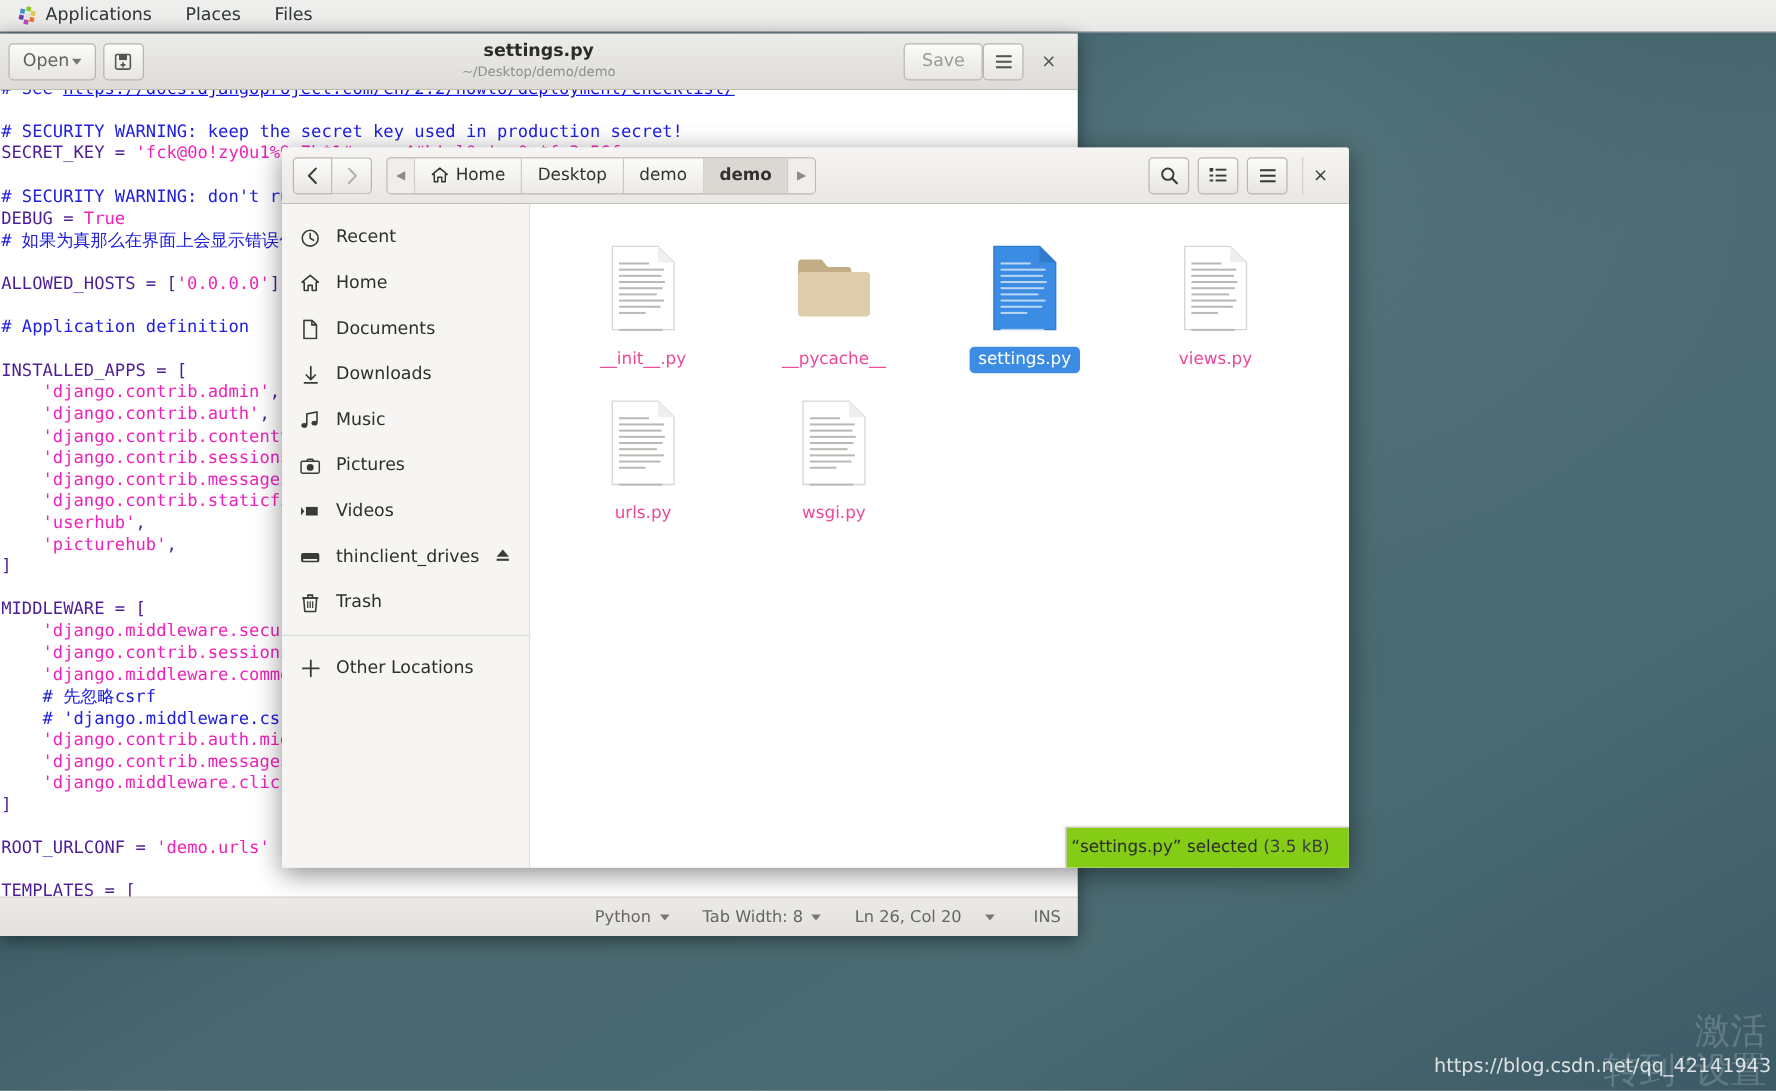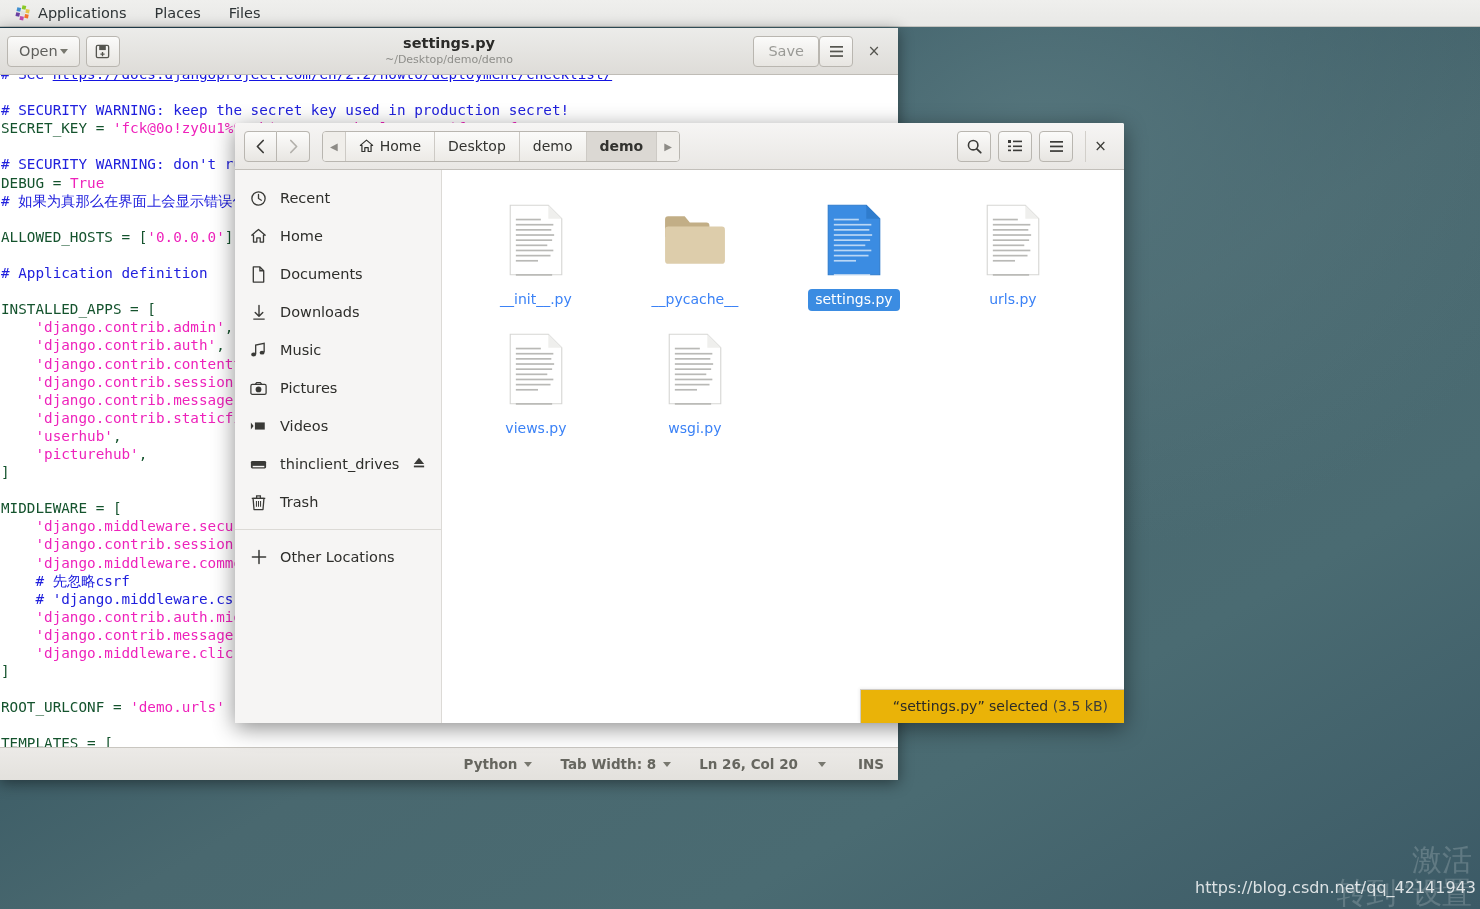--- a/index.html
+++ b/index.html
@@ -81,29 +81,29 @@
     font-size: 14.3px;
     line-height: 18.1px;
     padding-top: 1px;
   }
   #code-scroll { position: absolute; left: 0; top: -10px; width: 1400px; white-space: pre; }
   .cl { height: 18.1px; padding-left: 1px; }
   .tok-com  { color: #2020dd; }
   .tok-link { color: #1414e0; text-decoration: underline; }
   .tok-str  { color: #ee22bb; }
   .tok-kw   { color: #ee22bb; }
-  .tok-pl   { color: #14532d; }
+  .tok-pl   { color: #4c1d95; }
 
   #gedit-statusbar {
     flex: 0 0 33px; height: 33px;
     background: linear-gradient(#eceae7, #e3e1dd);
     border-top: 1px solid #c9c6c0;
     display: flex; align-items: center; justify-content: flex-end;
     gap: 0px; padding-right: 14px;
-    font-size: 13.5px; color: #66665f; font-weight: bold;
+    font-size: 13.5px; color: #66665f;
   }
   .sb-item { display: flex; align-items: center; gap: 7px; padding: 0 14px; cursor: default; }
   .sb-caret { border-left: 4.5px solid transparent; border-right: 4.5px solid transparent; border-top: 5px solid #78786f; display:block; }
   #sb-position { padding-right: 6px; }
   #sb-position-caret { padding: 0 22px 0 14px; }
   #sb-ins { padding-left: 10px; padding-right: 0; }
 
   
   #nautilus-window {
     position: absolute; left: 235px; top: 123px; width: 889px; height: 600px;
@@ -184,31 +184,31 @@
     display: flex; flex-wrap: wrap; align-content: flex-start;
     position: relative; overflow: hidden;
   }
   .file-item {
     width: 159px; padding: 8px 0 10px 0;
     display: flex; flex-direction: column; align-items: center; gap: 9px;
     cursor: default;
   }
   .file-icon-box { width: 64px; height: 80px; display: flex; align-items: center; justify-content: center; }
   .file-name {
-    font-size: 14px; color: #3b82f6; text-align: center;
+    font-size: 14px; color: #ec4899; text-align: center;
     padding: 2px 7px; border-radius: 4px; max-width: 150px;
     line-height: 1.25;
   }
   .file-item.selected .file-name { background: #3b8ce2; color: #ffffff; }
 
   #status-popup {
     position: absolute; right: 0px; bottom: 0px;
-    background: #eab308;
+    background: #84cc16;
     border-top: 1px solid #cfccc7; border-left: 1px solid #cfccc7;
-    padding: 8px 16px 9px 32px;
+    padding: 8px 16px 9px 4px;
     font-size: 14px; color: #2b2b28;
     white-space: nowrap;
     box-shadow: -1px -1px 3px rgba(0,0,0,0.06);
   }
   #status-popup .size { color: #3d3d39; }
 
   
   #watermark {
     position: absolute; right: 0px; bottom: 12px; width: 100%;
     text-align: right; padding-right: 4px;
@@ -552,21 +552,21 @@
               <rect x="7" y="49.80000000000001" width="19.8" height="1.5" fill="#b9b9b6"></rect>
               <rect x="7" y="62.40000000000001" width="32.4" height="1.5" fill="#b9b9b6"></rect>
               <rect x="7" y="67.00000000000001" width="29.52" height="1.5" fill="#b9b9b6"></rect>
               <rect x="7" y="71.60000000000001" width="33.120000000000005" height="1.5" fill="#b9b9b6"></rect>
               <rect x="7" y="76.2" width="25.919999999999998" height="1.5" fill="#b9b9b6"></rect>
               <rect x="7" y="80.8" width="31.68" height="1.5" fill="#b9b9b6"></rect>
               <rect x="7" y="85.39999999999999" width="34.199999999999996" height="1.5" fill="#b9b9b6"></rect>
               <rect x="7" y="89.99999999999999" width="28.8" height="1.5" fill="#b9b9b6"></rect>
             </svg>
           </div>
-          <div class="file-name">urls.py</div>
+          <div class="file-name">views.py</div>
         </div>
         <div class="file-item">
           <div class="file-icon-box">
             <svg width="56" height="72" viewBox="0 0 50 64">
               <path d="M2 1h34l12 12v50H2z" fill="#ffffff" stroke="#d6d6d4" stroke-width="1"></path>
               <path d="M36 1v12h12z" fill="#efefed"></path>
               <rect x="7" y="13" width="22.32" height="1.5" fill="#b9b9b6"></rect>
               <rect x="7" y="17.6" width="33.480000000000004" height="1.5" fill="#b9b9b6"></rect>
               <rect x="7" y="22.200000000000003" width="31.68" height="1.5" fill="#b9b9b6"></rect>
               <rect x="7" y="26.800000000000004" width="34.199999999999996" height="1.5" fill="#b9b9b6"></rect>
@@ -577,21 +577,21 @@
               <rect x="7" y="49.80000000000001" width="19.8" height="1.5" fill="#b9b9b6"></rect>
               <rect x="7" y="62.40000000000001" width="32.4" height="1.5" fill="#b9b9b6"></rect>
               <rect x="7" y="67.00000000000001" width="29.52" height="1.5" fill="#b9b9b6"></rect>
               <rect x="7" y="71.60000000000001" width="33.120000000000005" height="1.5" fill="#b9b9b6"></rect>
               <rect x="7" y="76.2" width="25.919999999999998" height="1.5" fill="#b9b9b6"></rect>
               <rect x="7" y="80.8" width="31.68" height="1.5" fill="#b9b9b6"></rect>
               <rect x="7" y="85.39999999999999" width="34.199999999999996" height="1.5" fill="#b9b9b6"></rect>
               <rect x="7" y="89.99999999999999" width="28.8" height="1.5" fill="#b9b9b6"></rect>
             </svg>
           </div>
-          <div class="file-name">views.py</div>
+          <div class="file-name">urls.py</div>
         </div>
         <div class="file-item">
           <div class="file-icon-box">
             <svg width="56" height="72" viewBox="0 0 50 64">
               <path d="M2 1h34l12 12v50H2z" fill="#ffffff" stroke="#d6d6d4" stroke-width="1"></path>
               <path d="M36 1v12h12z" fill="#efefed"></path>
               <rect x="7" y="13" width="22.32" height="1.5" fill="#b9b9b6"></rect>
               <rect x="7" y="17.6" width="33.480000000000004" height="1.5" fill="#b9b9b6"></rect>
               <rect x="7" y="22.200000000000003" width="31.68" height="1.5" fill="#b9b9b6"></rect>
               <rect x="7" y="26.800000000000004" width="34.199999999999996" height="1.5" fill="#b9b9b6"></rect>

